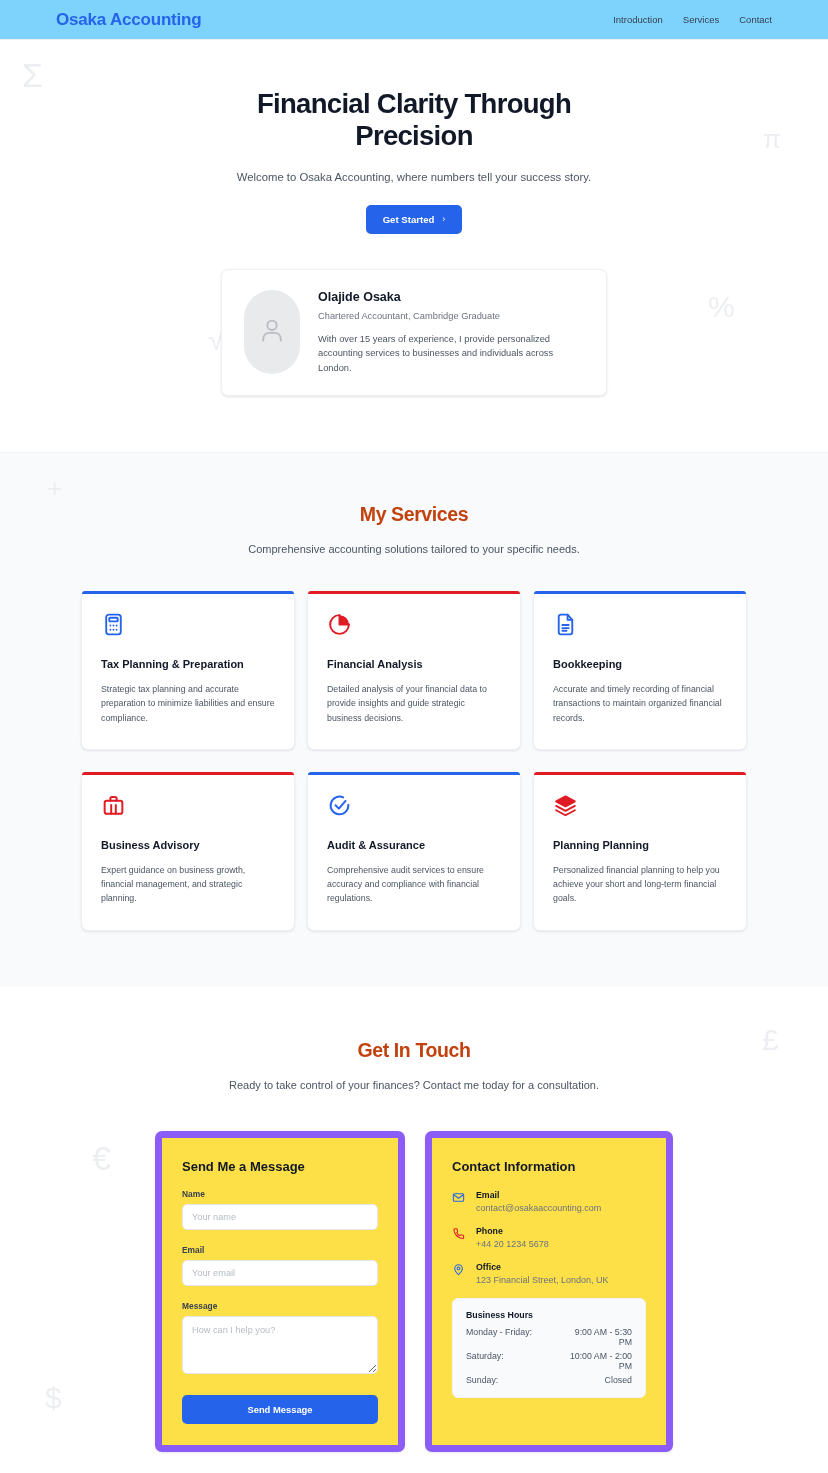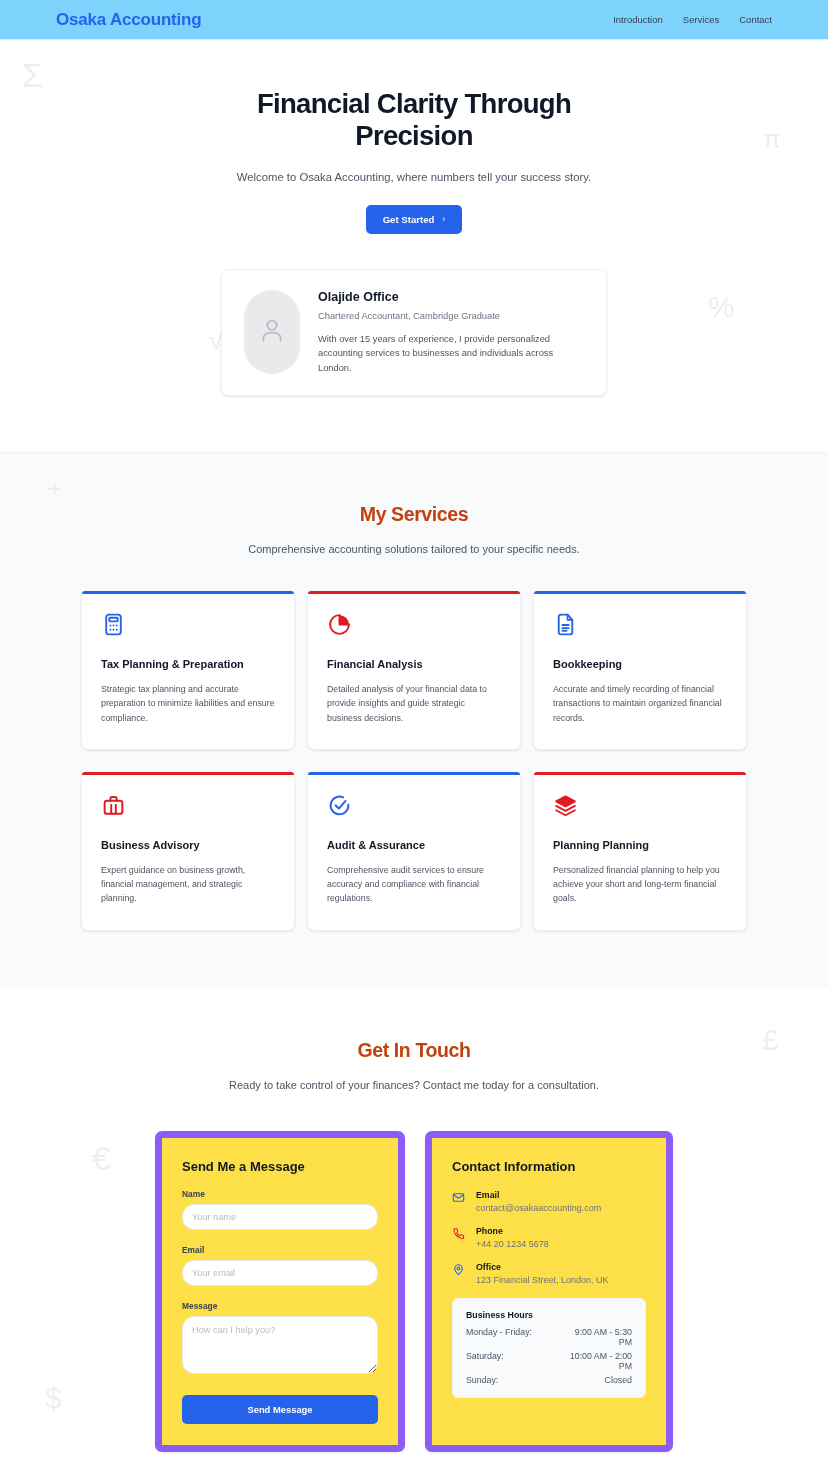--- a/index.html
+++ b/index.html
@@ -132,21 +132,21 @@
   .panel {
     background:#fde047; border:7px solid #8b5cf6; border-radius:7px;
     padding:21px 20px 21px 20px;
     box-shadow:0 1px 3px rgba(16,24,40,.06), 0 1px 2px rgba(16,24,40,.04);
   }
   .panel-title { font-size:13px; font-weight:bold; color:#111827; }
 
   .field { margin-top:15px; }
   .field-label { font-size:8.4px; font-weight:bold; color:#374151; display:block; margin-bottom:5px; }
   .inp, .ta {
-    width:100%; border:1px solid #e3e6ea; border-radius:12px;
+    width:100%; border:1px solid #e3e6ea; border-radius:5px;
     font-size:9.2px; color:#111827; padding:7px 9px;
     font-family:"Liberation Sans", sans-serif; background:#fff;
     outline:none;
   }
   .inp::placeholder, .ta::placeholder { color:#b6bcc4; }
   .ta { height:58px; resize:vertical; line-height:1.5; }
   .send-btn {
     margin-top:17px; width:100%; background:#2563eb; color:#fff;
     border:none; border-radius:5px; padding:9px 0;
     font-size:9.4px; font-weight:bold; cursor:pointer;
@@ -202,21 +202,21 @@
       <div class="profile-card">
         <div class="avatar">
           <span>
             <svg viewBox="0 0 24 24" fill="none" stroke="#b9bcc1" stroke-width="1.6" stroke-linecap="round" stroke-linejoin="round">
               <circle cx="12" cy="8" r="4"></circle>
               <path d="M4.5 21v-1.5a5 5 0 0 1 5-5h5a5 5 0 0 1 5 5V21"></path>
             </svg>
           </span>
         </div>
         <div>
-          <div class="p-name">Olajide Office</div>
+          <div class="p-name">Olajide Osaka</div>
           <div class="p-role">Chartered Accountant, Cambridge Graduate</div>
           <div class="p-bio">With over 15 years of experience, I provide personalized accounting services to businesses and individuals across London.</div>
         </div>
       </div>
     </div>
   </div>
 
   <div class="services">
     <span class="sym" style="left:47px;top:22px;font-size:26px;">+</span>
 

